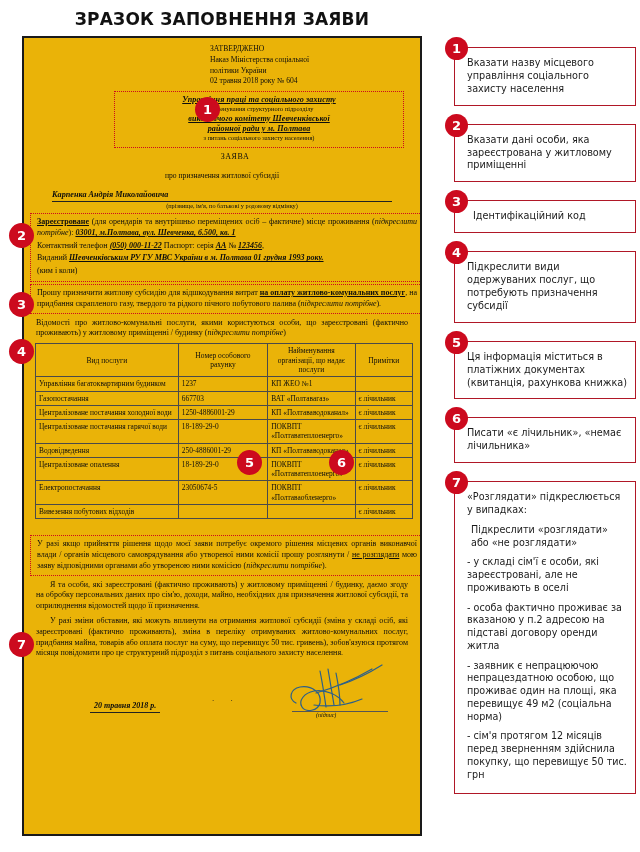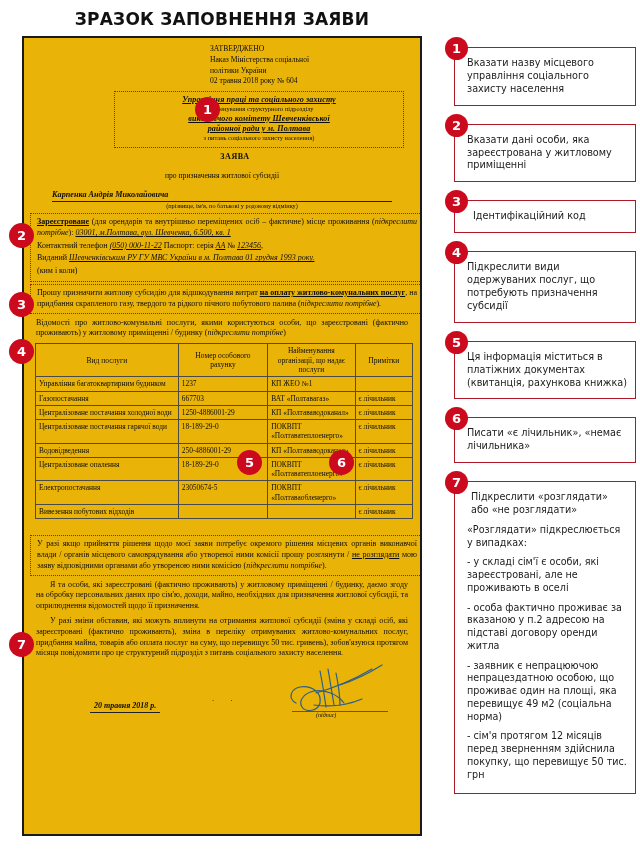--- a/index.html
+++ b/index.html
@@ -60,41 +60,41 @@
     padding:3px 4px 4px 4px;
     text-align:center;
   }
   .org-main{
     font-style:italic;font-weight:bold;font-size:8.1px;
     text-decoration:underline;letter-spacing:.1px;
   }
   .org-sub{font-size:6.4px;}
 
   .zayava{margin-top:4px;text-align:center;font-size:8px;}
-  .zayava b{font-weight:bold;letter-spacing:.6px;margin-left:26px;}
+  .zayava b{font-weight:normal;letter-spacing:.6px;margin-left:26px;}
   .zayava-sub{text-align:center;font-size:7.6px;margin-top:9px;}
 
   
   .name-line{
     margin:9px 0 0 18px;width:340px;
     border-bottom:1px solid #222;
     font-style:italic;font-weight:bold;font-size:8.2px;
     padding-bottom:1px;
   }
   .name-cap{text-align:center;font-size:6.3px;width:360px;margin-left:18px;}
 
   
   .b2{
     margin:3px 0 0 -4px;width:392px;
     padding:3px 4px 2px 6px;
   }
   .b2 p{margin:0 0 2px 0;text-align:justify;font-size:8px;line-height:1.35;}
   .just{text-align:justify;}
   .u-b{text-decoration:underline;font-weight:bold;}
-  .i-b-u{font-style:italic;font-weight:normal;text-decoration:underline;}
+  .i-b-u{font-style:italic;font-weight:bold;text-decoration:underline;}
   .ital{font-style:italic;}
   .cap-c{text-align:center;font-size:6.4px;margin:0;}
 
   
   .b3{
     margin:2px 0 0 -4px;width:392px;
     padding:3px 4px 3px 6px;
   }
   .b3 .l1{font-size:8px;margin:0;padding-left:14px;}
   .val-u{font-style:italic;font-weight:bold;text-decoration:underline;
@@ -364,21 +364,21 @@
     <p>Ця інформація міститься в платіжних документах (квитанція, рахункова книжка)</p>
   </div>
 
   <div class="icard" style="margin-top:18px;">
     <div class="ibadge">6</div>
     <p>Писати «є лічильник», «немає лічильника»</p>
   </div>
 
   <div class="icard ic7" style="margin-top:18px;padding-bottom:12px;">
     <div class="ibadge">7</div>
+    <p>«Розглядати» підкреслюється у випадках:</p>
     <p style="padding-left:4px;">Підкреслити «розглядати» або «не розглядати»</p>
-    <p>«Розглядати» підкреслюється у випадках:</p>
     <p>- у складі сім'ї є особи, які зареєстровані, але не проживають в оселі</p>
     <p>- особа фактично проживає за вказаною у п.2 адресою на підставі договору оренди житла</p>
     <p>- заявник є непрацюючою непрацездатною особою, що проживає один на площі, яка перевищує 49 м2 (соціальна норма)</p>
     <p>- сім'я протягом 12 місяців перед зверненням здійснила покупку, що перевищує 50 тис. грн</p>
   </div>
 
 </div>
 
 </body></html>

